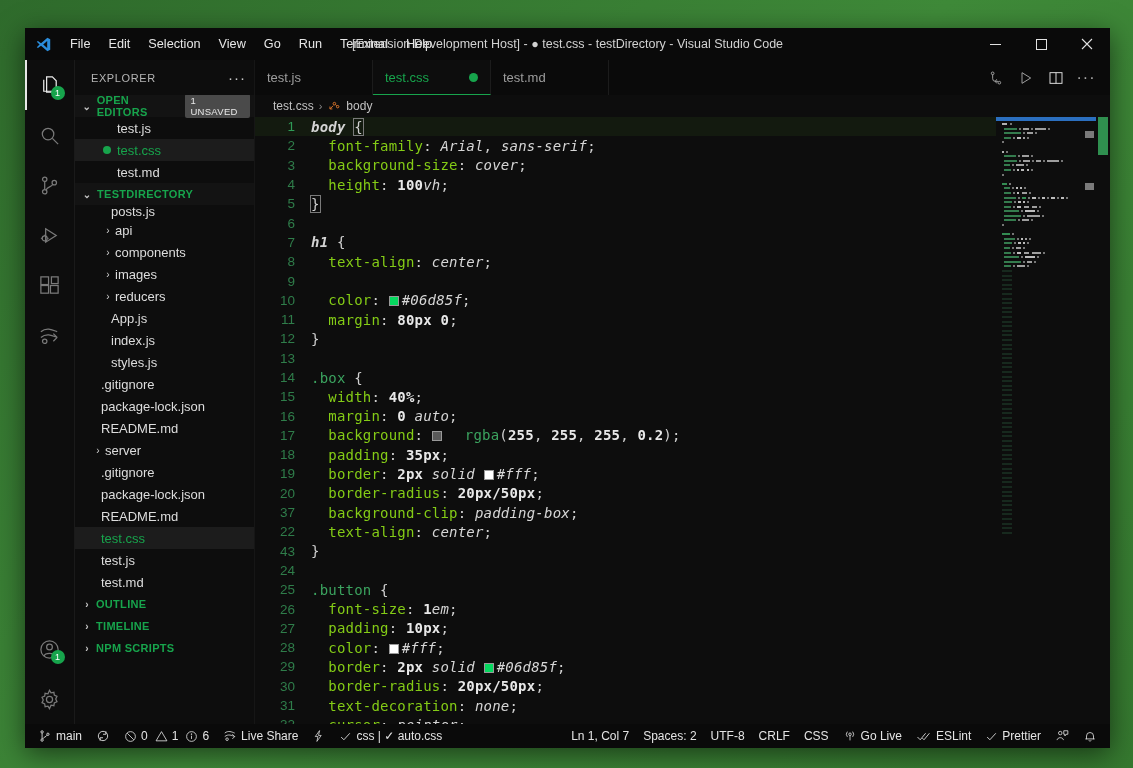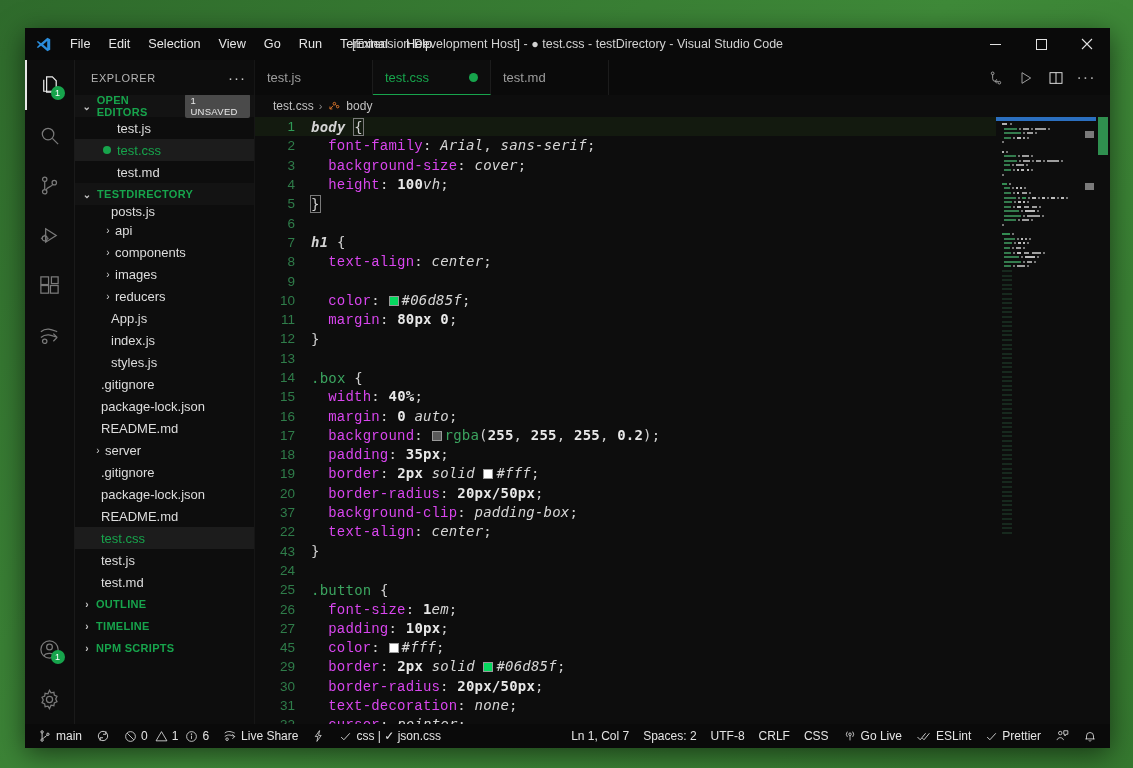--- a/index.html
+++ b/index.html
@@ -159,26 +159,26 @@
   .lnum {
     width: 56px; flex:0 0 56px; text-align:right; padding-right:16px;
     color:#2f7d4a; font-size:13.5px; font-family:"Liberation Sans", sans-serif;
   }
   .cline.hl .lnum { color:#2f9b56; }
   .ctext { white-space: pre; color:#d6d6d6; letter-spacing: .2px; }
 
   
   .tk-sel   { color:#d4d4d4; font-style: italic; font-weight: bold;}
   .tk-class { color:#3ba35f; }
-  .tk-prop  { color:#d946ef;font-family:Liberation Mono, monospace; }
+  .tk-prop  { color:#84cc16; }
   .tk-val   { color:#d6d6d6; font-style: italic; }
   .tk-num   { color:#e8e8e8; font-weight:bold; }
   .tk-unit  { color:#d6d6d6; font-style: italic; }
   .tk-punc  { color:#d0d0d0; }
-  .tk-func  { color:#3ba35f; }
+  .tk-func  { color:#3ba35f;margin-left:20px; }
   .tk-hex   { color:#d6d6d6; font-style: italic; }
   .sw {
     display:inline-block; width:10px; height:10px;
     border:1px solid #999; margin-right:3px; vertical-align:-1px;
   }
   .brace-box { outline:1px solid #7a7a7a; outline-offset:0px; }
 
   
   .minimap {
     width: 100px; flex:0 0 100px; background:#0d0d0d; position:relative;
@@ -603,21 +603,21 @@
             </div>
             <div class="cline">
               <div class="lnum">26</div>
               <div class="ctext"><span class="tk-punc">  </span><span class="tk-prop">font-size</span><span class="tk-punc">: </span><span class="tk-num">1</span><span class="tk-unit">em</span><span class="tk-punc">;</span></div>
             </div>
             <div class="cline">
               <div class="lnum">27</div>
               <div class="ctext"><span class="tk-punc">  </span><span class="tk-prop">padding</span><span class="tk-punc">: </span><span class="tk-num">10</span><span class="tk-num">px</span><span class="tk-punc">;</span></div>
             </div>
             <div class="cline">
-              <div class="lnum">45</div>
+              <div class="lnum">28</div>
               <div class="ctext"><span class="tk-punc">  </span><span class="tk-prop">color</span><span class="tk-punc">: </span><span class="sw" style="background:#ffffff;"></span><span class="tk-hex">#fff</span><span class="tk-punc">;</span></div>
             </div>
             <div class="cline">
               <div class="lnum">29</div>
               <div class="ctext"><span class="tk-punc">  </span><span class="tk-prop">border</span><span class="tk-punc">: </span><span class="tk-num">2px</span><span class="tk-punc"> </span><span class="tk-val">solid</span><span class="tk-punc"> </span><span class="sw" style="background:#06d85f;"></span><span class="tk-hex">#06d85f</span><span class="tk-punc">;</span></div>
             </div>
             <div class="cline">
               <div class="lnum">30</div>
               <div class="ctext"><span class="tk-punc">  </span><span class="tk-prop">border-radius</span><span class="tk-punc">: </span><span class="tk-num">20px/50px</span><span class="tk-punc">;</span></div>
             </div>
@@ -1048,21 +1048,21 @@
     </div>
     <div class="sb-item">
       <svg width="13" height="14" viewBox="0 0 24 24" fill="none" stroke="#e4e4e4" stroke-width="1.4">
         <path d="M14 2 L6 13 h5 l-2 9 8-11 h-5 z"></path>
       </svg>
     </div>
     <div class="sb-item">
       <svg width="13" height="13" viewBox="0 0 24 24" fill="none" stroke="#e4e4e4" stroke-width="1.6">
         <path d="M4 13 L9 18 L20 6"></path>
       </svg>
-      <span>css | ✓ json.css</span>
+      <span>css | ✓ auto.css</span>
     </div>
 
     <div class="sb-right">
       <div class="sb-item">
         <span>Ln 1, Col 7</span>
       </div>
       <div class="sb-item">
         <span>Spaces: 2</span>
       </div>
       <div class="sb-item">

